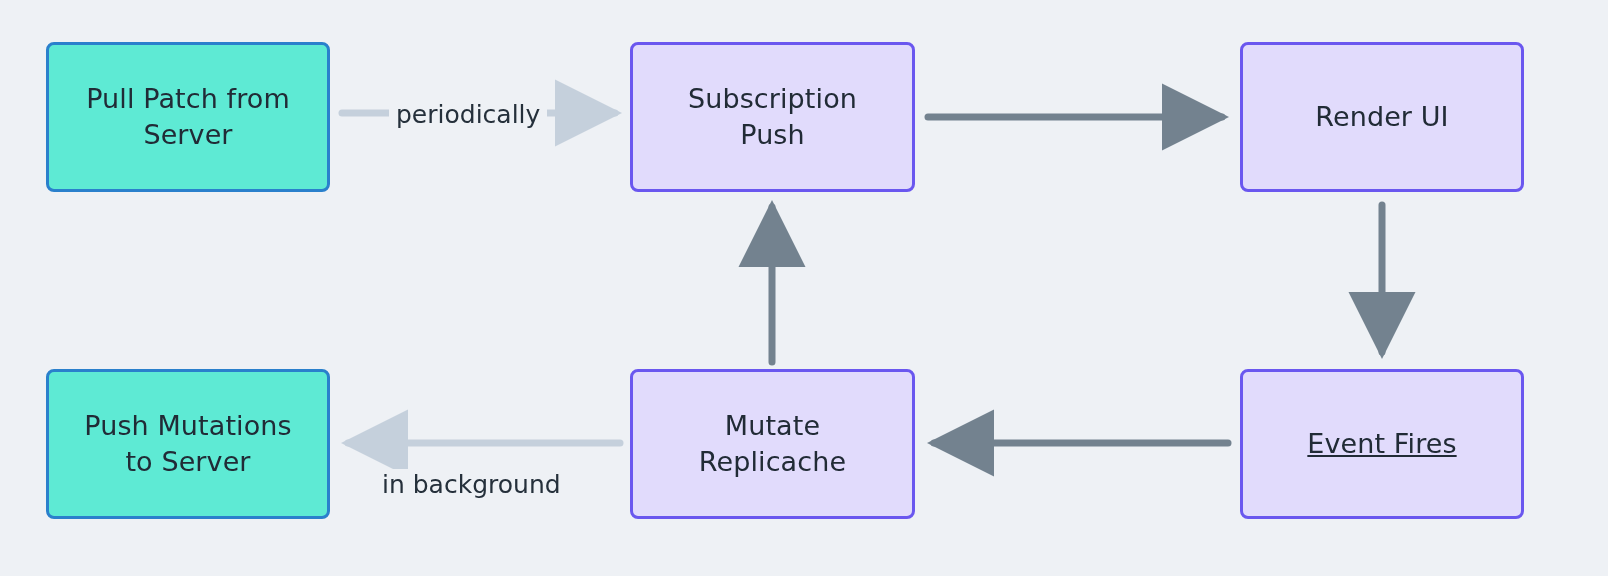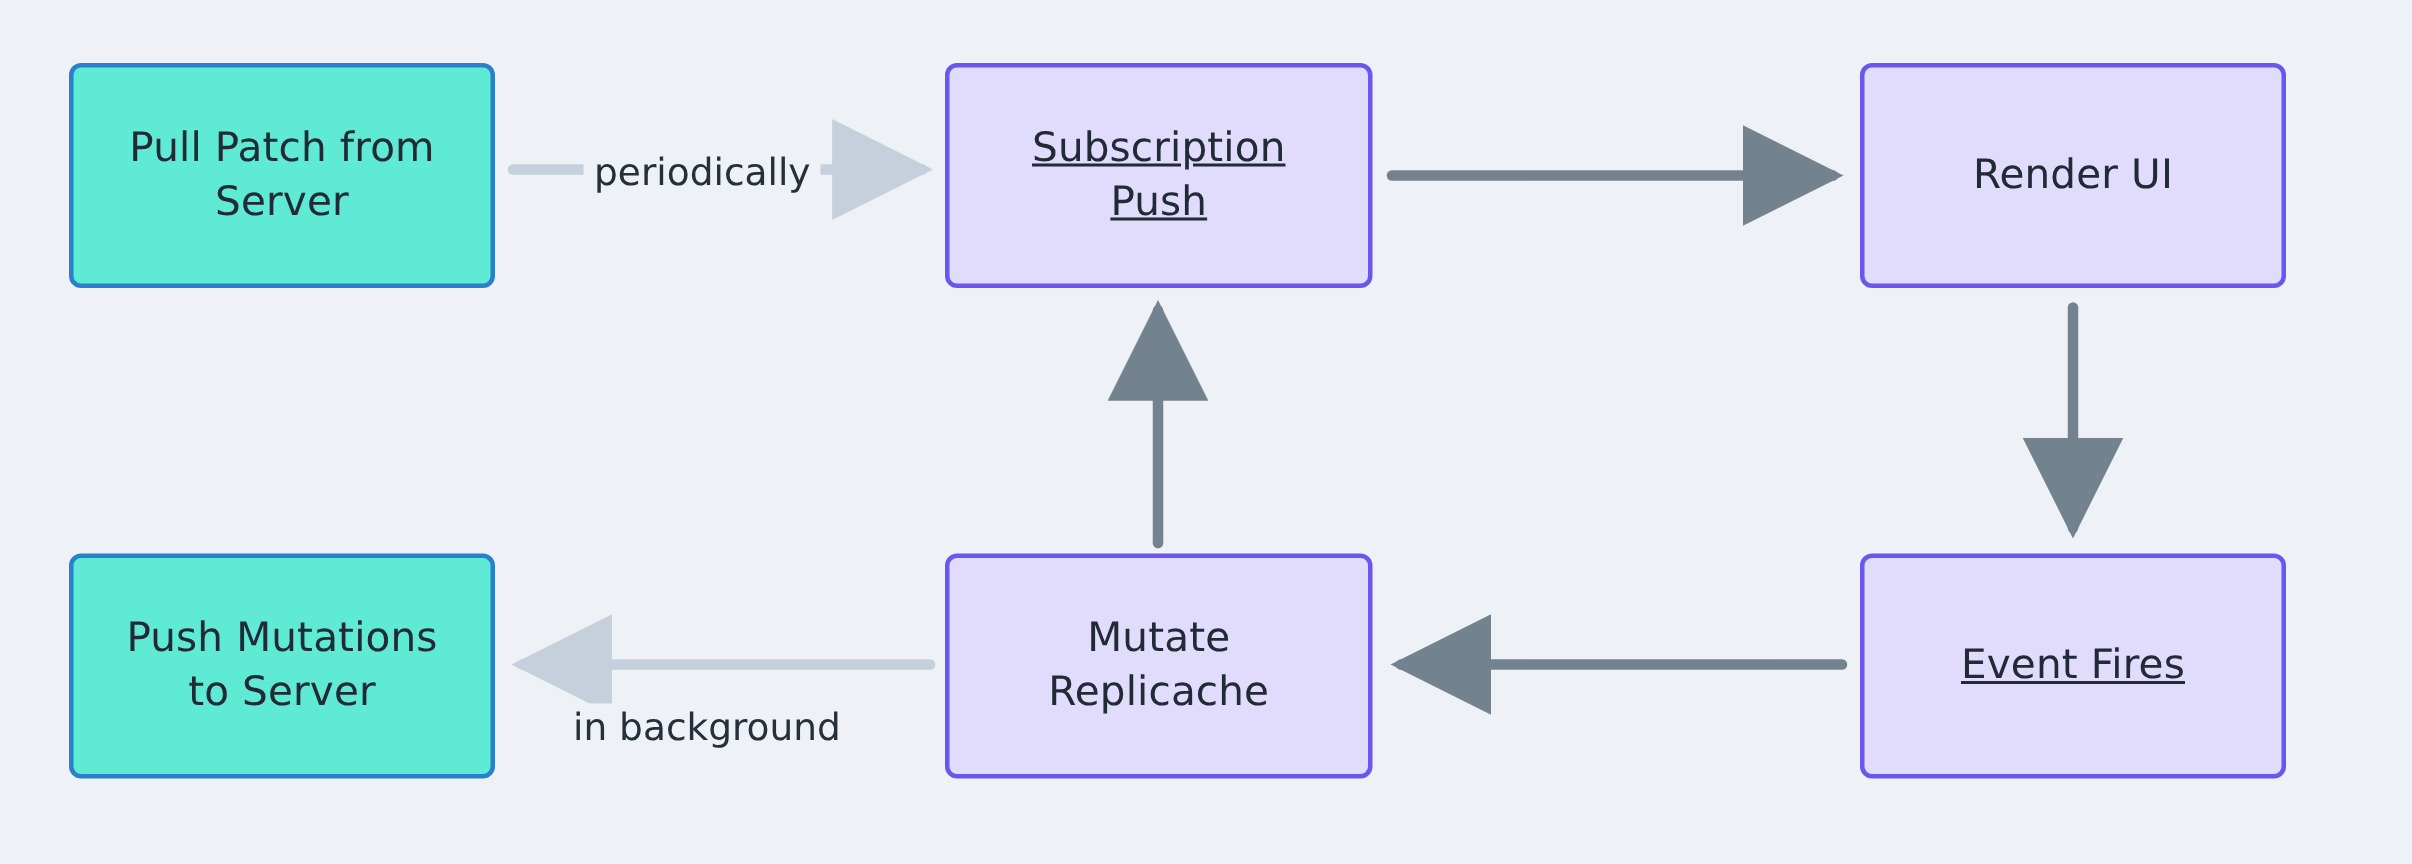--- a/index.html
+++ b/index.html
@@ -87,21 +87,21 @@
     <line x1="772" y1="362" x2="772" y2="207" stroke="#73828f" stroke-width="7" stroke-linecap="round" marker-end="url(#ah-dark)"></line>
   </svg>
 
   <div class="node blue" style="left:46px; top:42px; width:284px; height:150px;">
     <span class="node-label">
       <span>Pull Patch from</span><br>
       <span>Server</span>
     </span>
   </div>
 
-  <div class="node purple" style="left:630px; top:42px; width:285px; height:150px;text-decoration:underline;">
+  <div class="node purple" style="left:630px; top:42px; width:285px; height:150px;">
     <span class="node-label">
       <span>Subscription</span><br>
       <span>Push</span>
     </span>
   </div>
 
   <div class="node purple" style="left:1240px; top:42px; width:284px; height:150px;">
     <span class="node-label">Render UI</span>
   </div>
 

